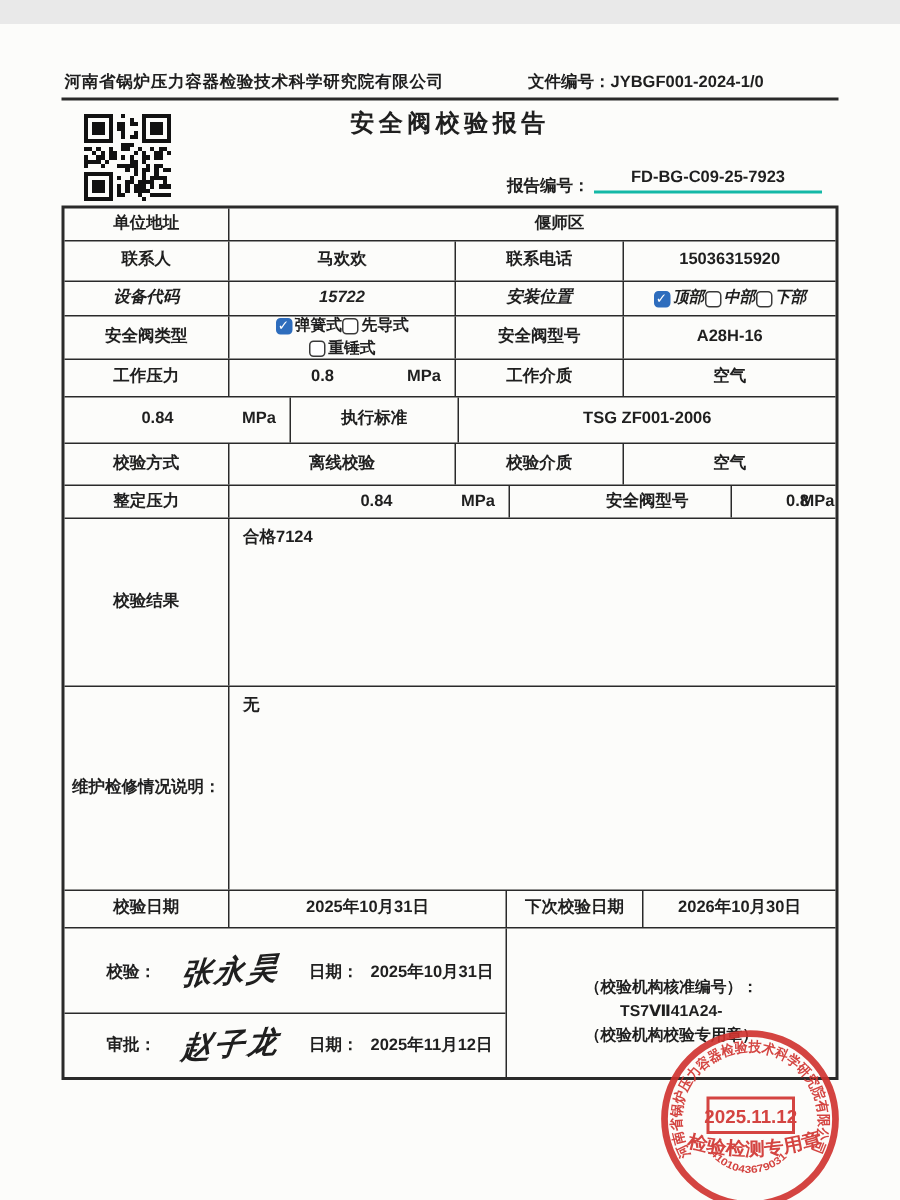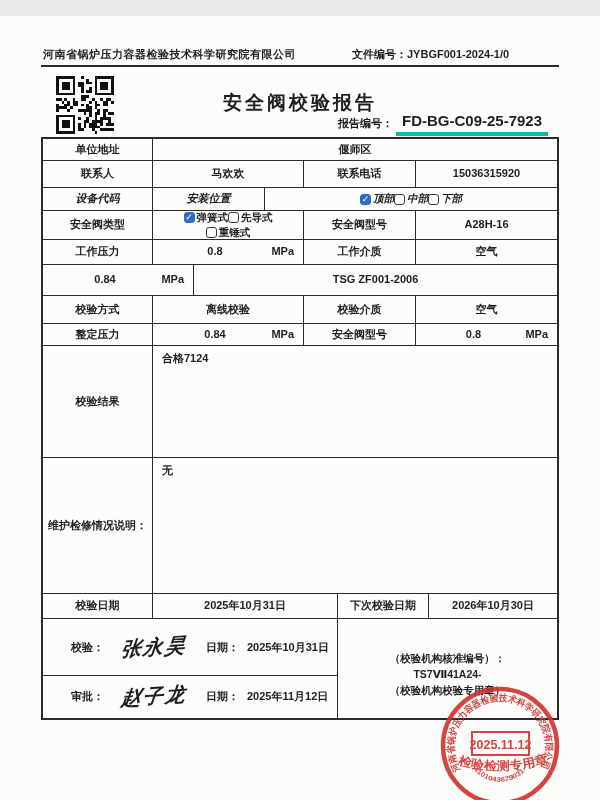--- a/index.html
+++ b/index.html
@@ -6,38 +6,38 @@
   .page{
     position:relative;width:600px;height:800px;background:#fcfcfa;
     font-family:"Liberation Sans","DejaVu Sans",sans-serif;
     color:#1f1f1f;overflow:hidden;margin:16px auto;
   }
   
   .org-name{position:absolute;left:43px;top:31px;font-size:11px;font-weight:bold;letter-spacing:.5px;}
   .doc-no{position:absolute;left:352px;top:31px;font-size:11px;font-weight:bold;}
   .head-rule{position:absolute;left:41px;top:49px;width:518px;height:2px;background:#2a2a2a;}
   .qr{position:absolute;left:56px;top:60px;width:58px;height:58px;}
-  .title{position:absolute;left:0;top:74px;width:100%;text-align:center;font-size:19px;font-weight:bold;letter-spacing:3px;}
+  .title{position:absolute;left:0;top:56px;width:100%;text-align:center;font-size:16px;font-weight:bold;letter-spacing:3px;}
   .report-no-label{position:absolute;left:338px;top:100px;font-size:11px;font-weight:bold;}
   .report-no-value{position:absolute;left:396px;top:96px;width:152px;text-align:center;
-    font-size:15px;font-weight:bold;border-bottom:4px solid #14b8a6;padding-bottom:3px;}
+    font-size:11px;font-weight:bold;border-bottom:2px solid #14b8a6;padding-bottom:3px;}
   
   .tbl{position:absolute;left:41px;top:121px;width:518px;border:2px solid #2a2a2a;box-sizing:border-box;background:transparent;}
   .row{display:flex;border-bottom:1.5px solid #2a2a2a;box-sizing:border-box;}
   .row:last-child{border-bottom:none;}
   .cell{display:flex;align-items:center;justify-content:center;box-sizing:border-box;
     border-right:1.5px solid #2a2a2a;font-size:11px;font-weight:bold;line-height:1.25;text-align:center;}
   .cell:last-child{border-right:none;}
   .c1{width:110px;flex:none;}
   .c2{width:151px;flex:none;}
   .c3{width:112px;flex:none;}
   .c4{flex:1;}
   .w185{width:185px;flex:none;}
   .w91{width:91px;flex:none;}
-  .h30{height:30px;} .h22{height:22px;} .h27{height:27px;} .h23{height:23px;font-style:italic;}
+  .h30{height:30px;} .h22{height:22px;gap:36px;} .h27{height:27px;} .h23{height:23px;font-style:italic;}
   .h29{height:29px;} .h25{height:25px;} .h31{height:31px;} .h28{height:28px;}
   .h112{height:112px;} .h136{height:136px;}
   .pv{position:relative;}
   .pv .num{flex:1;text-align:center;padding-right:26px;}
   .pv .unit{position:absolute;right:9px;top:50%;transform:translateY(-50%);}
   .topleft{align-items:flex-start;justify-content:flex-start;text-align:left;padding:6px 9px;}
   
   .opts{display:flex;flex-wrap:wrap;justify-content:center;align-items:center;row-gap:1px;padding:2px 9px;font-size:10.5px;}
   .opt{display:inline-flex;align-items:center;white-space:nowrap;}
   .cb{display:inline-block;width:11px;height:11px;border:1.5px solid #3a3a3a;border-radius:3px;
@@ -296,20 +296,21 @@
 
     <div class="row h27">
       <div class="cell c1">联系人</div>
       <div class="cell c2">马欢欢</div>
       <div class="cell c3">联系电话</div>
       <div class="cell c4">15036315920</div>
     </div>
 
     <div class="row h23">
       <div class="cell c1">设备代码</div>
+      <div class="cell c2">15722</div>
       <div class="cell c3">安装位置</div>
       <div class="cell c4">
         <span class="opts">
           <span class="opt">
               <span class="cb on"></span>
               <span>顶部</span>
             </span>
           <span class="opt">
               <span class="cb"></span>
               <span>中部</span>
@@ -352,20 +353,21 @@
       </div>
       <div class="cell c3">工作介质</div>
       <div class="cell c4">空气</div>
     </div>
 
     <div class="row h31">
       <div class="cell c2 pv">
         <span class="num">0.84</span>
         <span class="unit">MPa</span>
       </div>
+      <div class="cell c3">执行标准</div>
       <div class="cell c4">TSG ZF001-2006</div>
     </div>
 
     <div class="row h28">
       <div class="cell c1">校验方式</div>
       <div class="cell c2">离线校验</div>
       <div class="cell c3">校验介质</div>
       <div class="cell c4">空气</div>
     </div>
 

